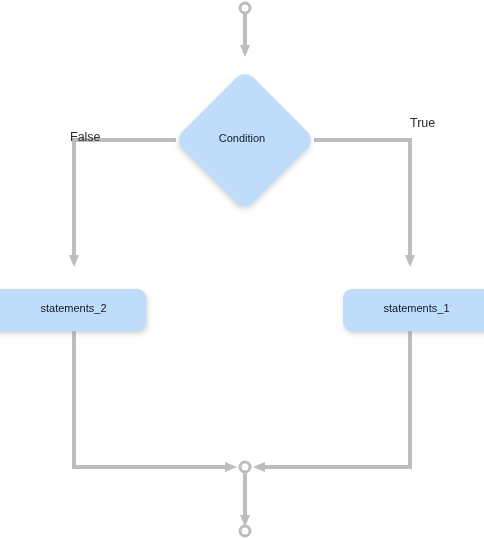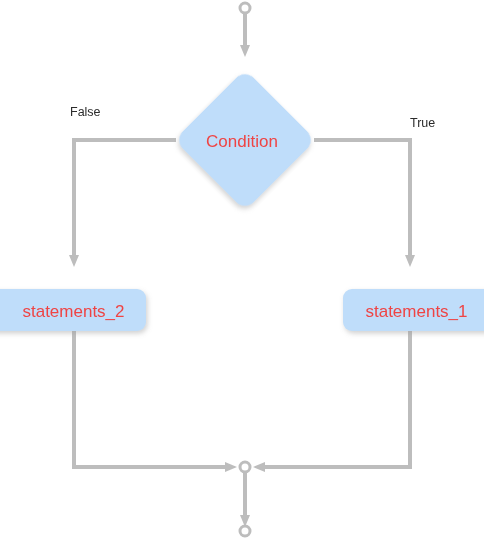--- a/index.html
+++ b/index.html
@@ -20,22 +20,22 @@
   #flow-svg {
     position: absolute;
     left: 0;
     top: 0;
     width: 484px;
     height: 539px;
   }
   .node-label {
     position: absolute;
     font-family: "Liberation Sans", sans-serif;
-    font-size: 17px;
-    color: #ef4444;
+    font-size: 11px;
+    color: #0f172a;
     white-space: nowrap;
     pointer-events: none;
   }
   .edge-label {
     position: absolute;
     font-family: "Liberation Sans", sans-serif;
     font-size: 12.5px;
     color: #2b2b2b;
     white-space: nowrap;
   }
@@ -52,21 +52,21 @@
     text-align: center;
   }
   #label-statements-1 {
     left: 339px;
     top: 302px;
     width: 155px;
     text-align: center;
   }
   #label-false {
     left: 70px;
-    top: 105px;
+    top: 130px;
   }
   #label-true {
     left: 410px;
     top: 116px;
   }
 </style>
 </head>
 <body>
 
 <div id="canvas">

